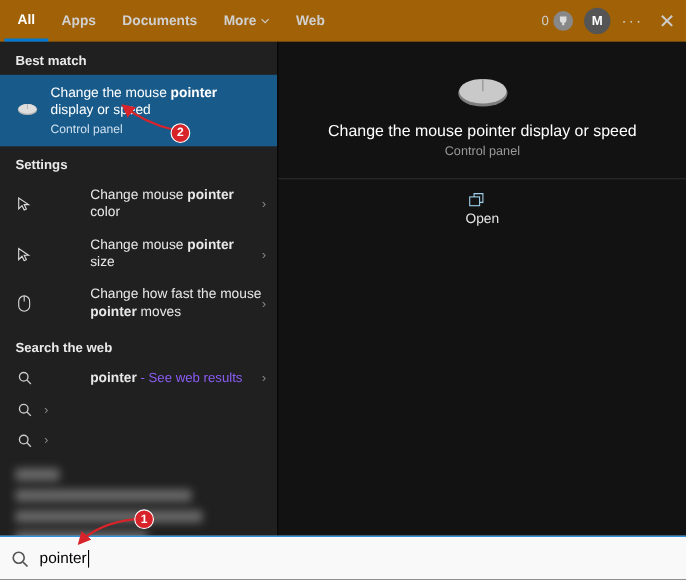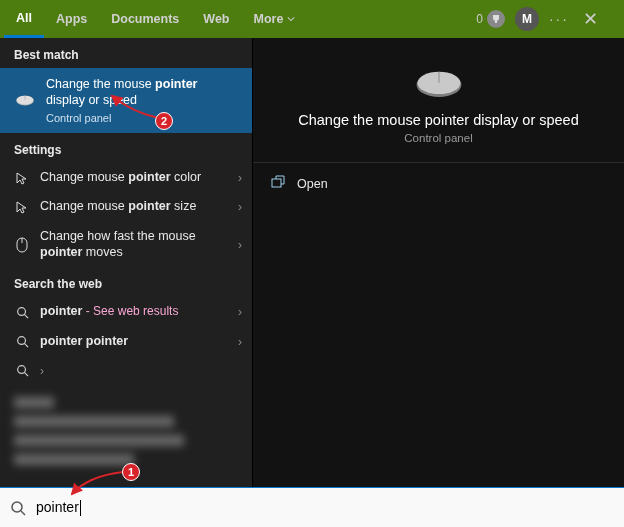--- a/index.html
+++ b/index.html
@@ -1,18 +1,18 @@
 <!DOCTYPE html>
 <html><head>
 <meta charset="utf-8">
 <style>
   * { box-sizing: border-box; margin: 0; padding: 0; font-family: "Segoe UI", sans-serif; }
   body { width: 624px; height: 527px; background: #1f1f1f; color: #fff; overflow: hidden; position: relative; }
 
-  .topbar { height: 38px; background: #4d7c0f; display: flex; align-items: stretch; padding: 0 22px 0 4px; }
+  .topbar { height: 38px; background: #a16207; display: flex; align-items: stretch; padding: 0 6px 0 4px; }
   .tabs { display: flex; align-items: stretch; }
   .tab { padding: 0 12px; display: flex; align-items: center; font-size: 12.5px; color: #d0d0d0; cursor: pointer; font-weight: bold; }
   .tab.active { color: #fff; font-weight: 600; border-bottom: 3px solid #0078d4; }
   .tab .chev { margin-left: 4px; }
   .topbar-right { margin-left: auto; display: flex; align-items: center; gap: 10px; }
   .reward { display: flex; align-items: center; gap: 4px; font-size: 12px; color: #ccc; }
   .trophy { width: 18px; height: 18px; background: #888; border-radius: 50%; display: flex; align-items: center; justify-content: center; font-size: 10px; }
   .avatar { width: 24px; height: 24px; border-radius: 50%; background: #555; display: flex; align-items: center; justify-content: center; font-size: 12px; font-weight: 600; }
   .dots { font-size: 14px; letter-spacing: 2px; color: #ccc; cursor: pointer; }
   .closex { font-size: 18px; color: #ccc; cursor: pointer; padding: 0 4px; }
@@ -23,60 +23,60 @@
 
   .section-label { font-size: 12px; font-weight: 600; color: #eaeaea; padding: 10px 14px 6px 14px; }
 
   .best-row { display: flex; align-items: center; background: #185b8a; padding: 8px 14px; position: relative; }
   .best-row .micon { width: 22px; height: 14px; margin-right: 10px; flex-shrink:0; }
   .best-text { font-size: 12.5px; color: #fff; line-height: 1.3; }
   .best-text .sub { font-size: 11px; color: #cfe0ef; display:block; margin-top: 2px; }
 
   .row { display: flex; align-items: center; padding: 7px 10px 7px 14px; cursor: pointer; }
   .row .ricon { width: 16px; flex-shrink:0; margin-right: 10px; display:flex; align-items:center; justify-content:center; }
-  .row .rtext { font-size: 12.5px; color: #e8e8e8; flex:1; line-height:1.25; }
-  .row .rtext .muted { color: #f9a8d4; font-size: 12px; }
+  .row .rtext { font-size: 12.5px; color: #e8e8e8; flex:1; line-height:1.25;margin-left:42px; }
+  .row .rtext .muted { color: #8b5cf6; font-size: 12px; }
   .row .chevr { color: #8a8a8a; font-size: 12px; }
 
   .blurbox { filter: blur(4px); padding: 4px 14px; }
   .blurline { height: 11px; background: #6a6a6a; border-radius:1px; margin: 8px 0; }
 
   .preview { padding: 20px 14px 0 14px; text-align:center; }
   .preview .pmouse { width: 56px; height: 30px; margin: 10px auto 14px auto; }
   .preview h2 { font-size: 14.5px; font-weight: 400; color: #fff; }
   .preview .psub { font-size: 11.5px; color: #9a9a9a; margin-top: 4px; }
   .divider { height:1px; background:#2d2d2d; margin: 18px 0 0 0; }
-  .open-row { display:flex; align-items:center; padding: 12px 18px; font-size:12.5px; color:#e6e6e6; cursor:pointer; }
+  .open-row { display:flex; align-items:center; padding: 12px 18px; font-size:12.5px; color:#e6e6e6; cursor:pointer;flex-direction:column; }
   .open-row .oicon { width:14px; margin-right:12px; color:#9fcfea; }
 
   .searchbar { position:absolute; bottom:0; left:0; width:624px; height:40px; background:#f9f9f9; display:flex; align-items:center; padding:0 10px; border-top:1px solid #0078d4; }
   .searchbar svg { width:16px; height:16px; stroke:#555; margin-right:10px; }
   .searchbar .sval { font-size:14px; color:#000; position:relative; }
   .caret { display:inline-block; width:1px; height:16px; background:#000; vertical-align:middle; margin-left:1px; }
 
   .annot-badge { width:18px; height:18px; background:#d8232a; border:1px solid #fff; border-radius:50%; color:#fff; font-size:11px; font-weight:600; display:flex; align-items:center; justify-content:center; position:absolute; z-index:20; }
   .annot-arrow { position:absolute; z-index:19; }
 </style>
 </head>
 <body>
 
 <div class="topbar">
   <div class="tabs">
     <div class="tab active">All</div>
     <div class="tab">Apps</div>
     <div class="tab">Documents</div>
-    <div class="tab">Web</div>
     <div class="tab">
       <span>More</span>
       <span class="chev">
         <svg width="8" height="8" viewBox="0 0 10 10">
             <path d="M1 3 L5 7 L9 3" stroke="#ccc" fill="none" stroke-width="1.3"></path>
           </svg>
       </span>
     </div>
+    <div class="tab">Web</div>
   </div>
   <div class="topbar-right">
     <div class="reward">
       <span>0</span>
       <span class="trophy">
         <svg width="10" height="10" viewBox="0 0 10 10">
             <path d="M2 1h6v3a3 3 0 0 1-6 0z M4 7h2v2h-2z" fill="#ddd"></path>
           </svg>
       </span>
     </div>
@@ -147,21 +147,20 @@
       <span class="rtext"><b>pointer</b><span class="muted"> - See web results</span></span>
       <span class="chevr">›</span>
     </div>
     <div class="row">
       <span class="ricon">
         <svg width="13" height="13" viewBox="0 0 14 14">
             <circle cx="6" cy="6" r="4.2" fill="none" stroke="#ccc" stroke-width="1.3"></circle>
             <line x1="9" y1="9" x2="13" y2="13" stroke="#ccc" stroke-width="1.3"></line>
           </svg>
       </span>
-      <span class="rtext"><b>pointer pointer</b></span>
       <span class="chevr">›</span>
     </div>
     <div class="row">
       <span class="ricon">
         <svg width="13" height="13" viewBox="0 0 14 14">
             <circle cx="6" cy="6" r="4.2" fill="none" stroke="#ccc" stroke-width="1.3"></circle>
             <line x1="9" y1="9" x2="13" y2="13" stroke="#ccc" stroke-width="1.3"></line>
           </svg>
       </span>
       <span class="chevr">›</span>

